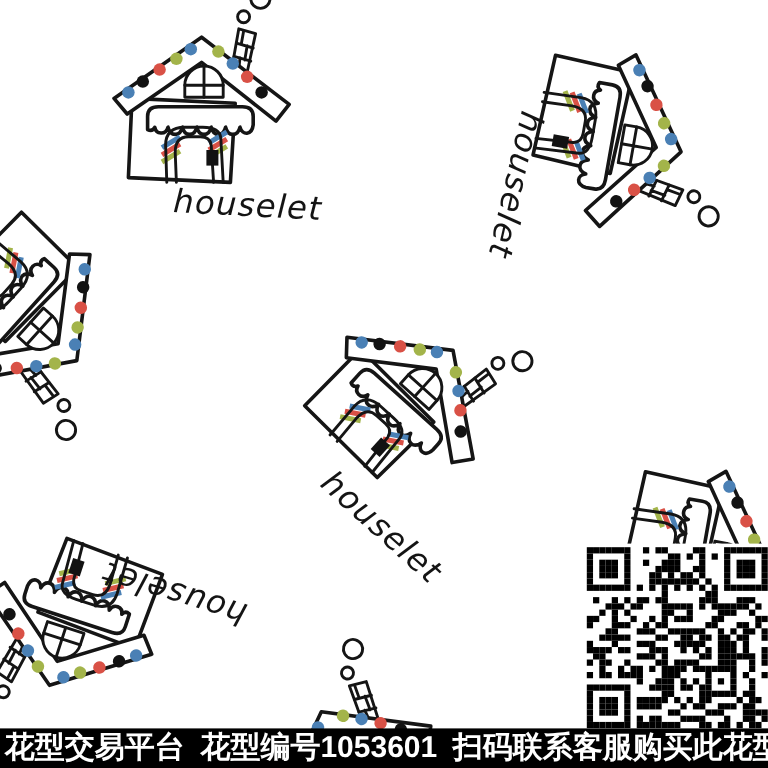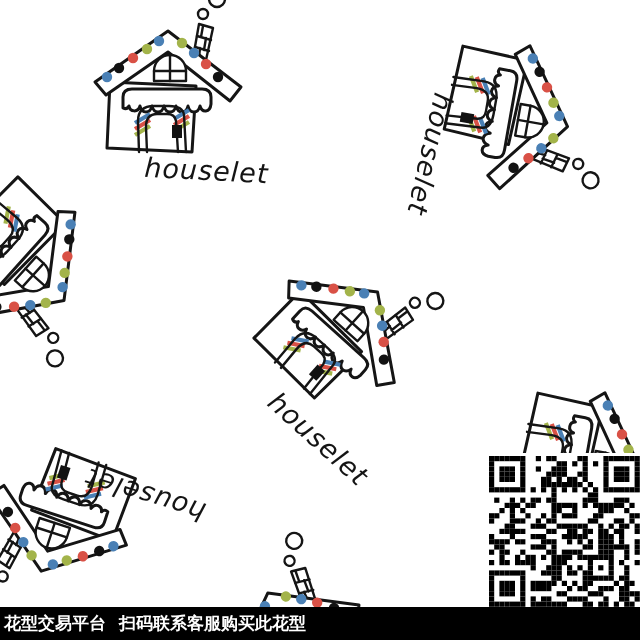--- a/index.html
+++ b/index.html
@@ -4,21 +4,21 @@
 <style>
   html,body{margin:0;padding:0;background:#ffffff;}
   .stage{position:relative;width:640px;height:640px;background:#ffffff;overflow:hidden;
          font-family:"DejaVu Sans",sans-serif;}
   .pattern-svg{position:absolute;left:0;top:0;}
   .motif-text{font-family:"DejaVu Sans",sans-serif;font-style:italic;font-weight:500;
               font-size:27px;fill:#141414;letter-spacing:1px;}
   .footer-bar{position:absolute;left:0;top:607px;width:640px;height:33px;background:#000000;
               color:#ffffff;display:flex;align-items:center;white-space:nowrap;
               font-family:"Liberation Sans","DejaVu Sans",sans-serif;
-              font-weight:bold;font-size:17px;line-height:33px;padding-left:4px;box-sizing:border-box;}
+              font-weight:bold;font-size:25px;line-height:33px;padding-left:4px;box-sizing:border-box;}
   .footer-bar span{margin-right:13px;}
   .outline{fill:#ffffff;stroke:#151515;stroke-width:3;stroke-linejoin:round;}
   .thin{fill:none;stroke:#151515;stroke-width:2.4;stroke-linecap:round;stroke-linejoin:round;}
   .thinw{fill:#ffffff;stroke:#151515;stroke-width:2.4;stroke-linejoin:round;}
   .stripe{fill:none;stroke-width:4.2;stroke-linecap:butt;}
 </style>
 </head>
 <body>
 
 <div class="stage">
@@ -509,15 +509,16 @@
         <rect x="598.2" y="601.6" width="5.2" height="5.2" fill="#000000"></rect>
         <rect x="603.4" y="601.6" width="5.2" height="5.2" fill="#000000"></rect>
         <rect x="613.8" y="601.6" width="5.2" height="5.2" fill="#000000"></rect>
         <rect x="624.2" y="601.6" width="5.2" height="5.2" fill="#000000"></rect>
         <rect x="629.4" y="601.6" width="5.2" height="5.2" fill="#000000"></rect>
       </g>
   </svg>
 
   <div class="footer-bar">
     <span>花型交易平台</span>
+    <span>花型编号1053601</span>
     <span>扫码联系客服购买此花型</span>
   </div>
 </div>
 
 </body></html>

